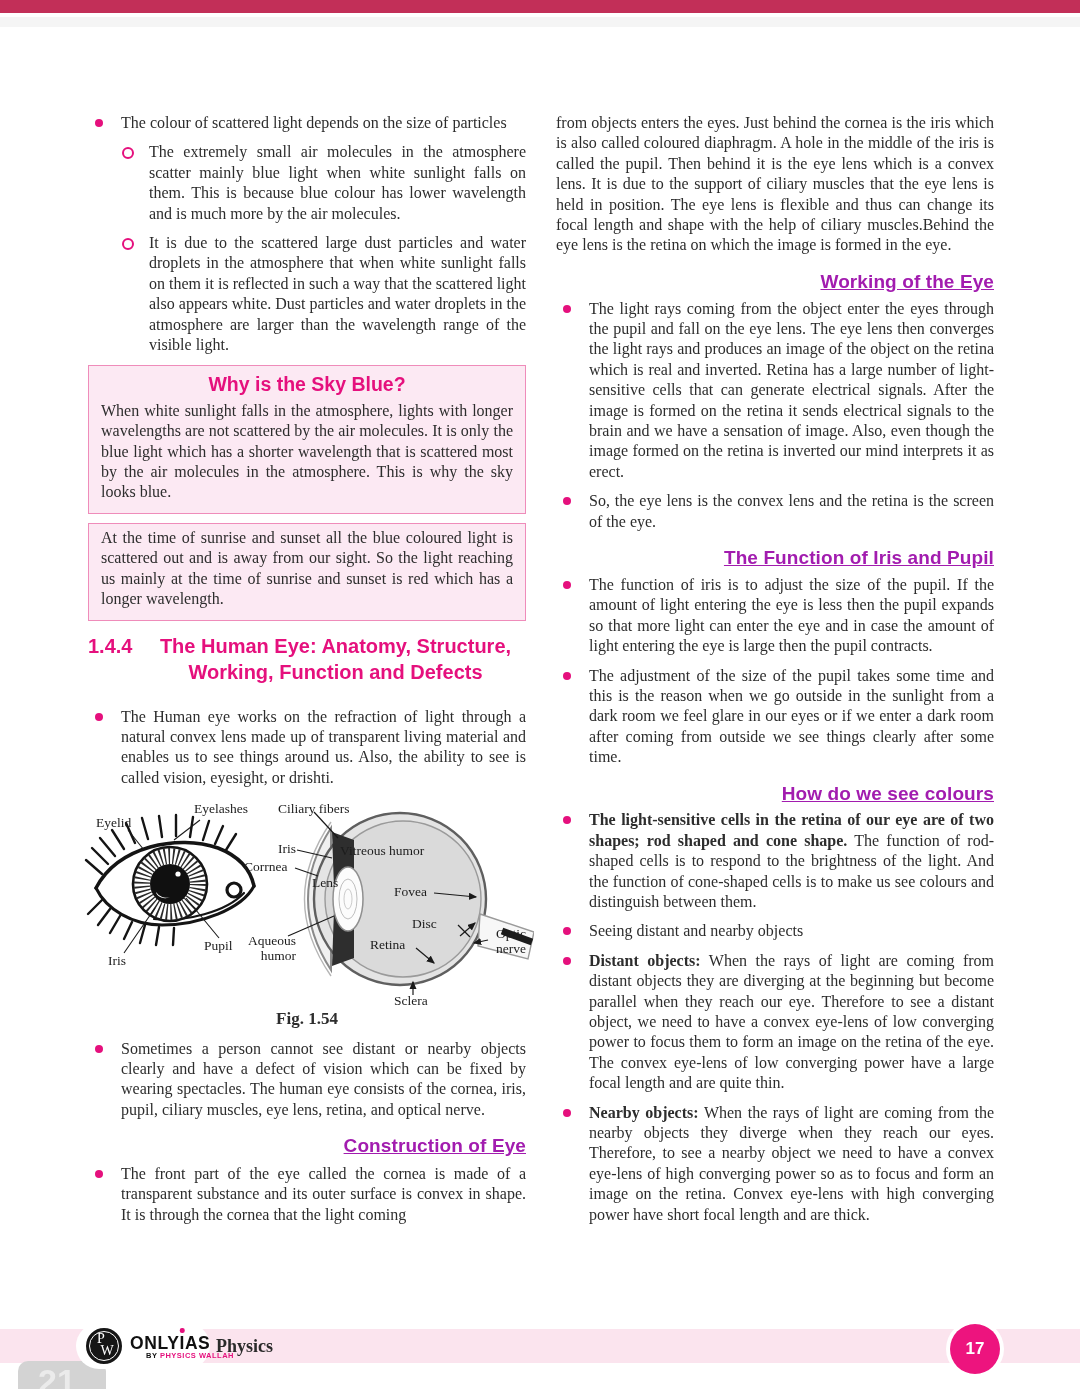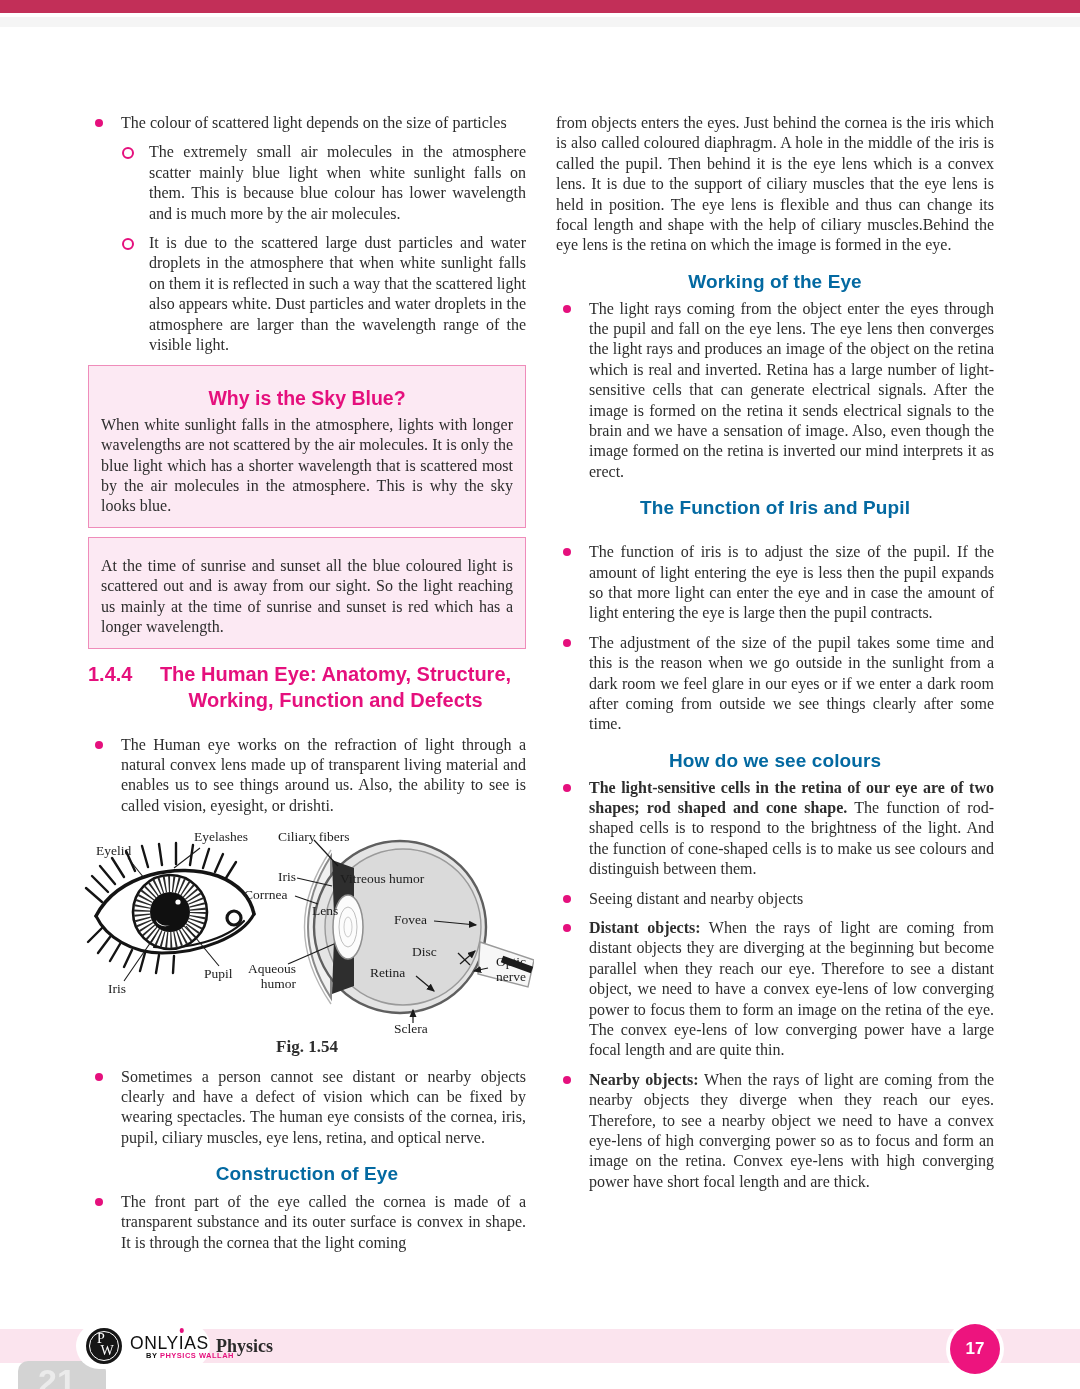--- a/index.html
+++ b/index.html
@@ -14,23 +14,23 @@
   .col-left { left:88px; }
   .col-right { left:556px; }
 
   .bullet { position:relative; padding-left:33px; margin-top:9px; }
   .bullet > .dot { position:absolute; left:7px; top:6px; width:8px; height:8px; border-radius:50%; background:#e5107d; }
   .sub { position:relative; padding-left:28px; margin-left:33px; margin-top:9px; }
   .sub > .ring { position:absolute; left:1px; top:5px; width:8px; height:8px; border-radius:50%; border:2.5px solid #e5107d; background:#fff; }
   .bt { font-weight:700; }
 
   .h-sans { font-family:"Liberation Sans", sans-serif; font-weight:700; font-size:19px;
-            color:#0369a1; text-align:center; margin:15px 0 3px 0; line-height:1.2; letter-spacing:0.1px; }
-
-  .pinkbox { border:1.6px solid #ef8cba; background:#fce9f3; padding:18px 12px 10px 12px; margin-top:10px; }
+            color:#a21caf; text-align:right; margin:15px 0 3px 0; line-height:1.2; letter-spacing:0.1px;text-decoration:underline; }
+
+  .pinkbox { border:1.6px solid #ef8cba; background:#fce9f3; padding:4px 12px 10px 12px; margin-top:10px; }
   .pinkbox .ptitle { text-align:center; font-family:"Liberation Sans", sans-serif; font-weight:700;
                      font-size:19.5px; color:#e5107d; line-height:1.25; margin:2px 0 4px 0; }
 
   .section-h { position:relative; padding-left:57px; margin:12px 0 0 0; text-align:center;
                font-family:"Liberation Sans", sans-serif; font-weight:700; font-size:20px;
                color:#e5107d; line-height:1.3; }
   .section-h .num { position:absolute; left:0; top:0; text-align:right; }
 
   .figure { position:relative; width:452px; height:212px; margin:8px 0 0 -6px; }
   .figure svg { position:absolute; left:0; top:0; }
@@ -41,21 +41,21 @@
 
   .footer-band { position:absolute; left:0; top:1329px; width:1080px; height:34px; background:#fbe4ee; }
   .logo-bubble { position:absolute; left:76px; top:1323px; width:134px; height:46px; border-radius:23px; background:#ffffff; }
   .pw-circle { position:absolute; left:84px; top:1326px; width:40px; height:40px; border-radius:50%;
                background:#161616; border:2px solid #ffffff; box-sizing:border-box;
                color:#fff; font-family:"Liberation Serif", serif; text-align:center; }
   .pw-circle .inner { position:absolute; left:3px; top:3px; right:3px; bottom:3px; border:1px solid #fff; border-radius:50%; }
   .pw-circle .m1 { position:absolute; left:0; right:6px; top:4px; font-size:14px; line-height:14px; }
   .pw-circle .m2 { position:absolute; left:6px; right:0; top:16px; font-size:14px; line-height:14px; }
   .brand { position:absolute; left:130px; top:1333px; font-family:"Liberation Sans", sans-serif;
-           font-weight:400; font-size:17.5px; color:#101010; letter-spacing:0.6px; }
+           font-weight:700; font-size:17.5px; color:#101010; letter-spacing:0.6px; }
   .brand .brand-i { position:relative; }
   .brand .brand-i::after { content:""; position:absolute; left:50%; transform:translateX(-50%);
            top:-5px; width:4.5px; height:4.5px; border-radius:50%; background:#e5107d; }
   .brand-sub { position:absolute; left:130px; top:1351px; font-family:"Liberation Sans", sans-serif;
            font-weight:700; font-size:7.5px; letter-spacing:0.5px; color:#e5107d;margin-left:16px; }
   .brand-sub .by { color:#101010; }
   .subject { position:absolute; left:216px; top:1336px; font-family:"Liberation Serif", serif;
            font-weight:700; font-size:18px; color:#2a2a2a; }
   .page-ring { position:absolute; left:946px; top:1320px; width:58px; height:58px; border-radius:50%; background:#ffffff; }
   .page-circle { position:absolute; left:950px; top:1324px; width:50px; height:50px; border-radius:50%;
@@ -197,24 +197,28 @@
 
   <div style="margin-top:13px;">from objects enters the eyes. Just behind the cornea is the iris which is also called coloured diaphragm. A hole in the middle of the iris is called the pupil. Then behind it is the eye lens which is a convex lens. It is due to the support of ciliary muscles that the eye lens is held in position. The eye lens is flexible and thus can change its focal length and shape with the help of ciliary muscles.Behind the eye lens is the retina on which the image is formed in the eye.</div>
 
   <div class="h-sans">Working of the Eye</div>
 
   <div class="bullet" style="margin-top:5px;">
     <span class="dot"></span>
     <div>The light rays coming from the object enter the eyes through the pupil and fall on the eye lens. The eye lens then converges the light rays and produces an image of the object on the retina which is real and inverted. Retina has a large number of light-sensitive cells that can generate electrical signals. After the image is formed on the retina it sends electrical signals to the brain and we have a sensation of image. Also, even though the image formed on the retina is inverted our mind interprets it as erect.</div>
   </div>
 
+  <div class="bullet">
+    <span class="dot"></span>
+    <div>So, the eye lens is the convex lens and the retina is the screen of the eye.</div>
+  </div>
 
   <div class="h-sans">The Function of Iris and Pupil</div>
 
-  <div class="bullet" style="margin-top:22px;">
+  <div class="bullet" style="margin-top:5px;">
     <span class="dot"></span>
     <div>The function of iris is to adjust the size of the pupil. If the amount of light entering the eye is less then the pupil expands so that more light can enter the eye and in case the amount of light entering the eye is large then the pupil contracts.</div>
   </div>
 
   <div class="bullet">
     <span class="dot"></span>
     <div>The adjustment of the size of the pupil takes some time and this is the reason when we go outside in the sunlight from a dark room we feel glare in our eyes or if we enter a dark room after coming from outside we see things clearly after some time.</div>
   </div>
 
   <div class="h-sans">How do we see colours</div>

